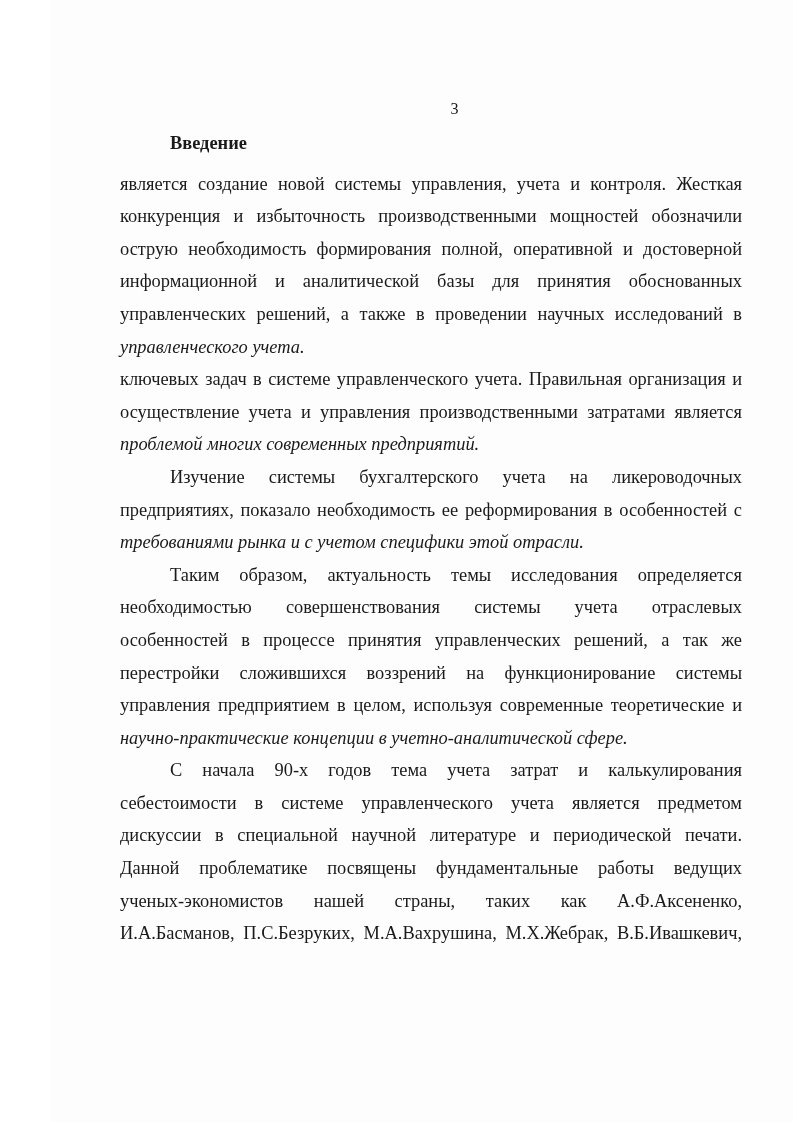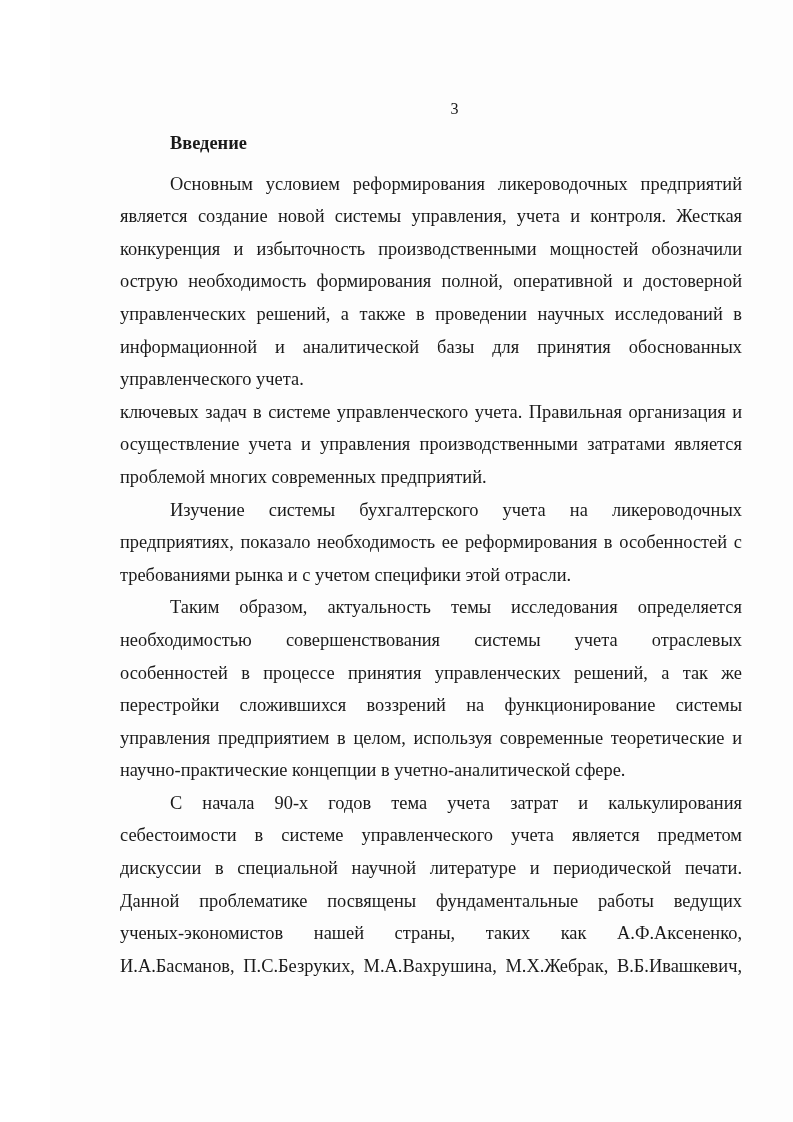--- a/index.html
+++ b/index.html
@@ -27,42 +27,41 @@
       font-size: 18.4px; line-height: 32.6px;
     }
     .heading {
       font-weight: bold; font-size: 18.4px; margin: 0 0 8px 50px;
       line-height: 32.6px;
     }
     .line {
       display: block; text-align: justify; text-align-last: justify;
       white-space: nowrap;
     }
-    .line.last { text-align-last: left; }
+    .line.last { text-align-last: left; font-style: italic; }
     .line.first { padding-left: 50px; }
     .para-lines { margin: 0; }
   </style>
 </head>
 <body>
 
 <div class="scan-left"></div>
 <div class="sheet">
   <div class="page-number">3</div>
 </div>
 
 <div class="content">
   <div class="heading">Введение</div>
 
   <div class="para-lines">
-    <span class="line first">Основным условием реформирования ликероводочных предприятий</span>
     <span class="line">является создание новой системы управления, учета и контроля. Жесткая</span>
     <span class="line">конкуренция и избыточность производственными мощностей обозначили</span>
     <span class="line">острую необходимость формирования полной, оперативной и достоверной</span>
+    <span class="line">информационной и аналитической базы для принятия обоснованных</span>
     <span class="line">управленческих решений, а также в проведении научных исследований в</span>
-    <span class="line">информационной и аналитической базы для принятия обоснованных</span>
     <span class="line last">управленческого учета.</span>
   </div>
 
   <div class="para-lines">
     <span class="line">ключевых задач в системе управленческого учета. Правильная организация и</span>
     <span class="line">осуществление учета и управления производственными затратами является</span>
     <span class="line last">проблемой многих современных предприятий.</span>
   </div>
 
   <div class="para-lines">

